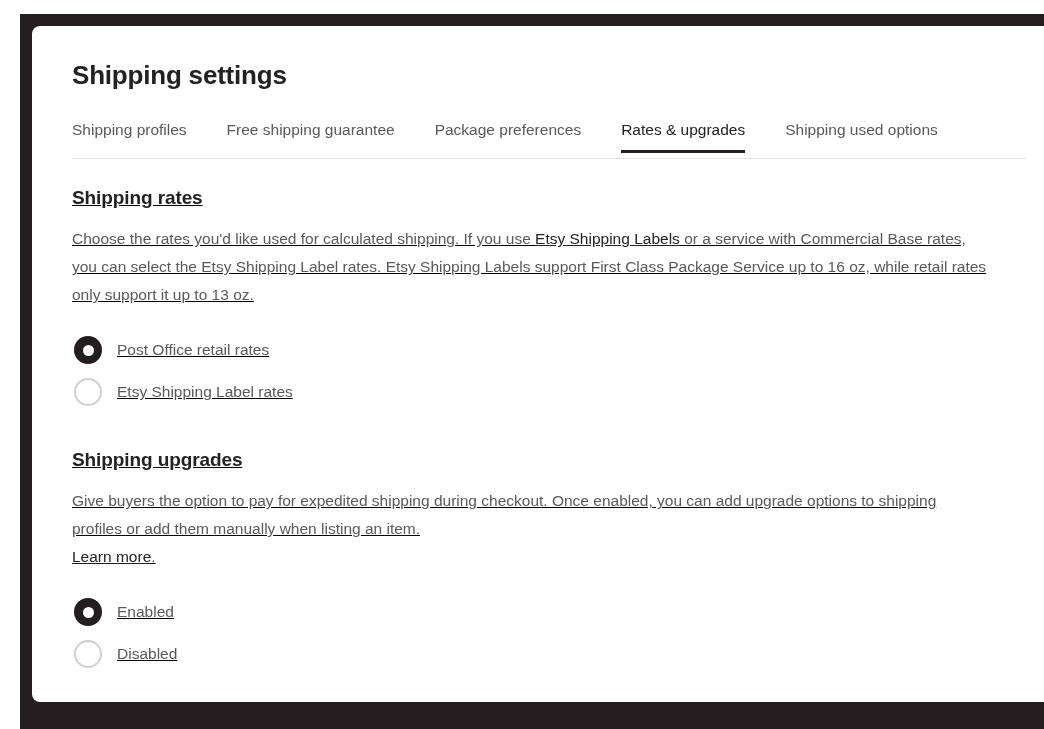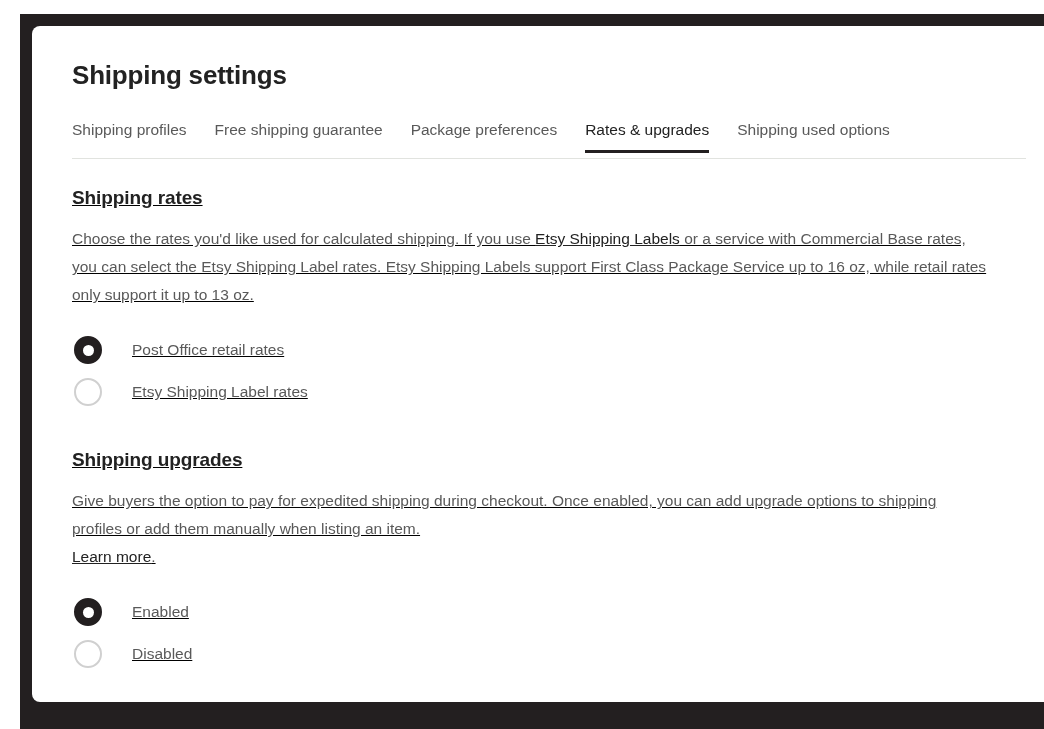--- a/index.html
+++ b/index.html
@@ -56,21 +56,21 @@
   
   #tabs-bar {
     position: relative;
     margin-top: 31px;
     height: 36px;
     border-bottom: 1px solid #e1e3df;
   }
   #tabs-list {
     display: flex;
     align-items: flex-start;
-    gap: 28px;
+    gap: 40px;
     list-style: none;
     margin: 0;
     padding: 0;
     height: 100%;
   }
   .tab-item {
     font-size: 15.5px;
     color: #595959;
     line-height: 1;
     padding: 0 0 12px 0;
@@ -147,21 +147,21 @@
     width: 11px;
     height: 11px;
     margin-left: -5.5px;
     margin-top: -5.5px;
     border-radius: 50%;
     background: #ffffff;
   }
   .radio-label {
     font-size: 15.5px;
     color: #595959;
-    margin-left: 30px;
+    margin-left: 15px;
     line-height: 1;
   }
 
   #shipping-upgrades-section {
     margin-top: 36px;
   }
 </style>
 </head>
 <body>
 

